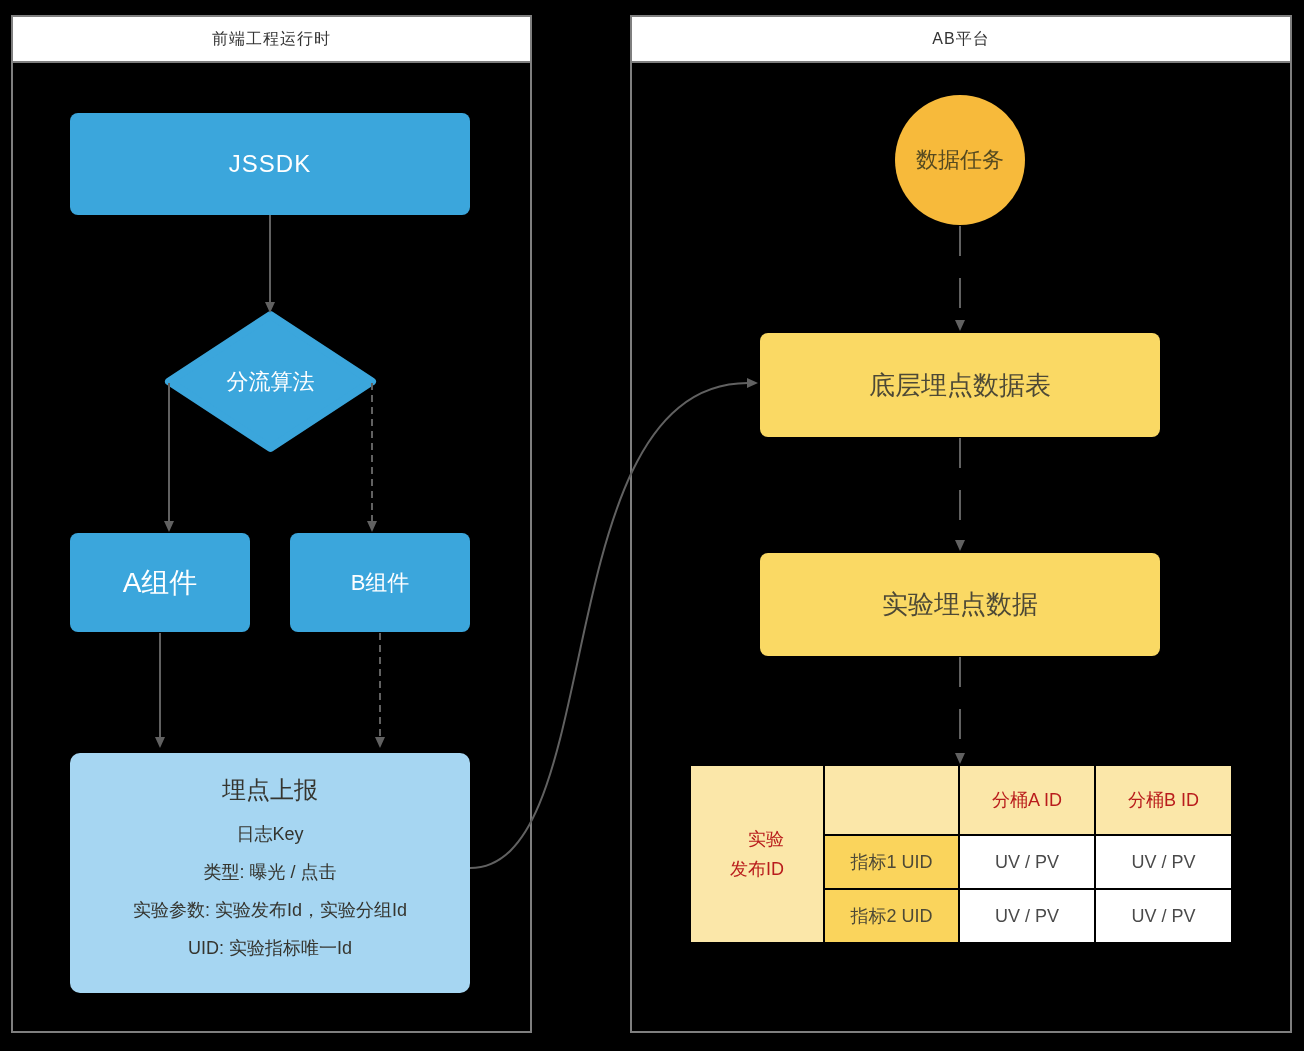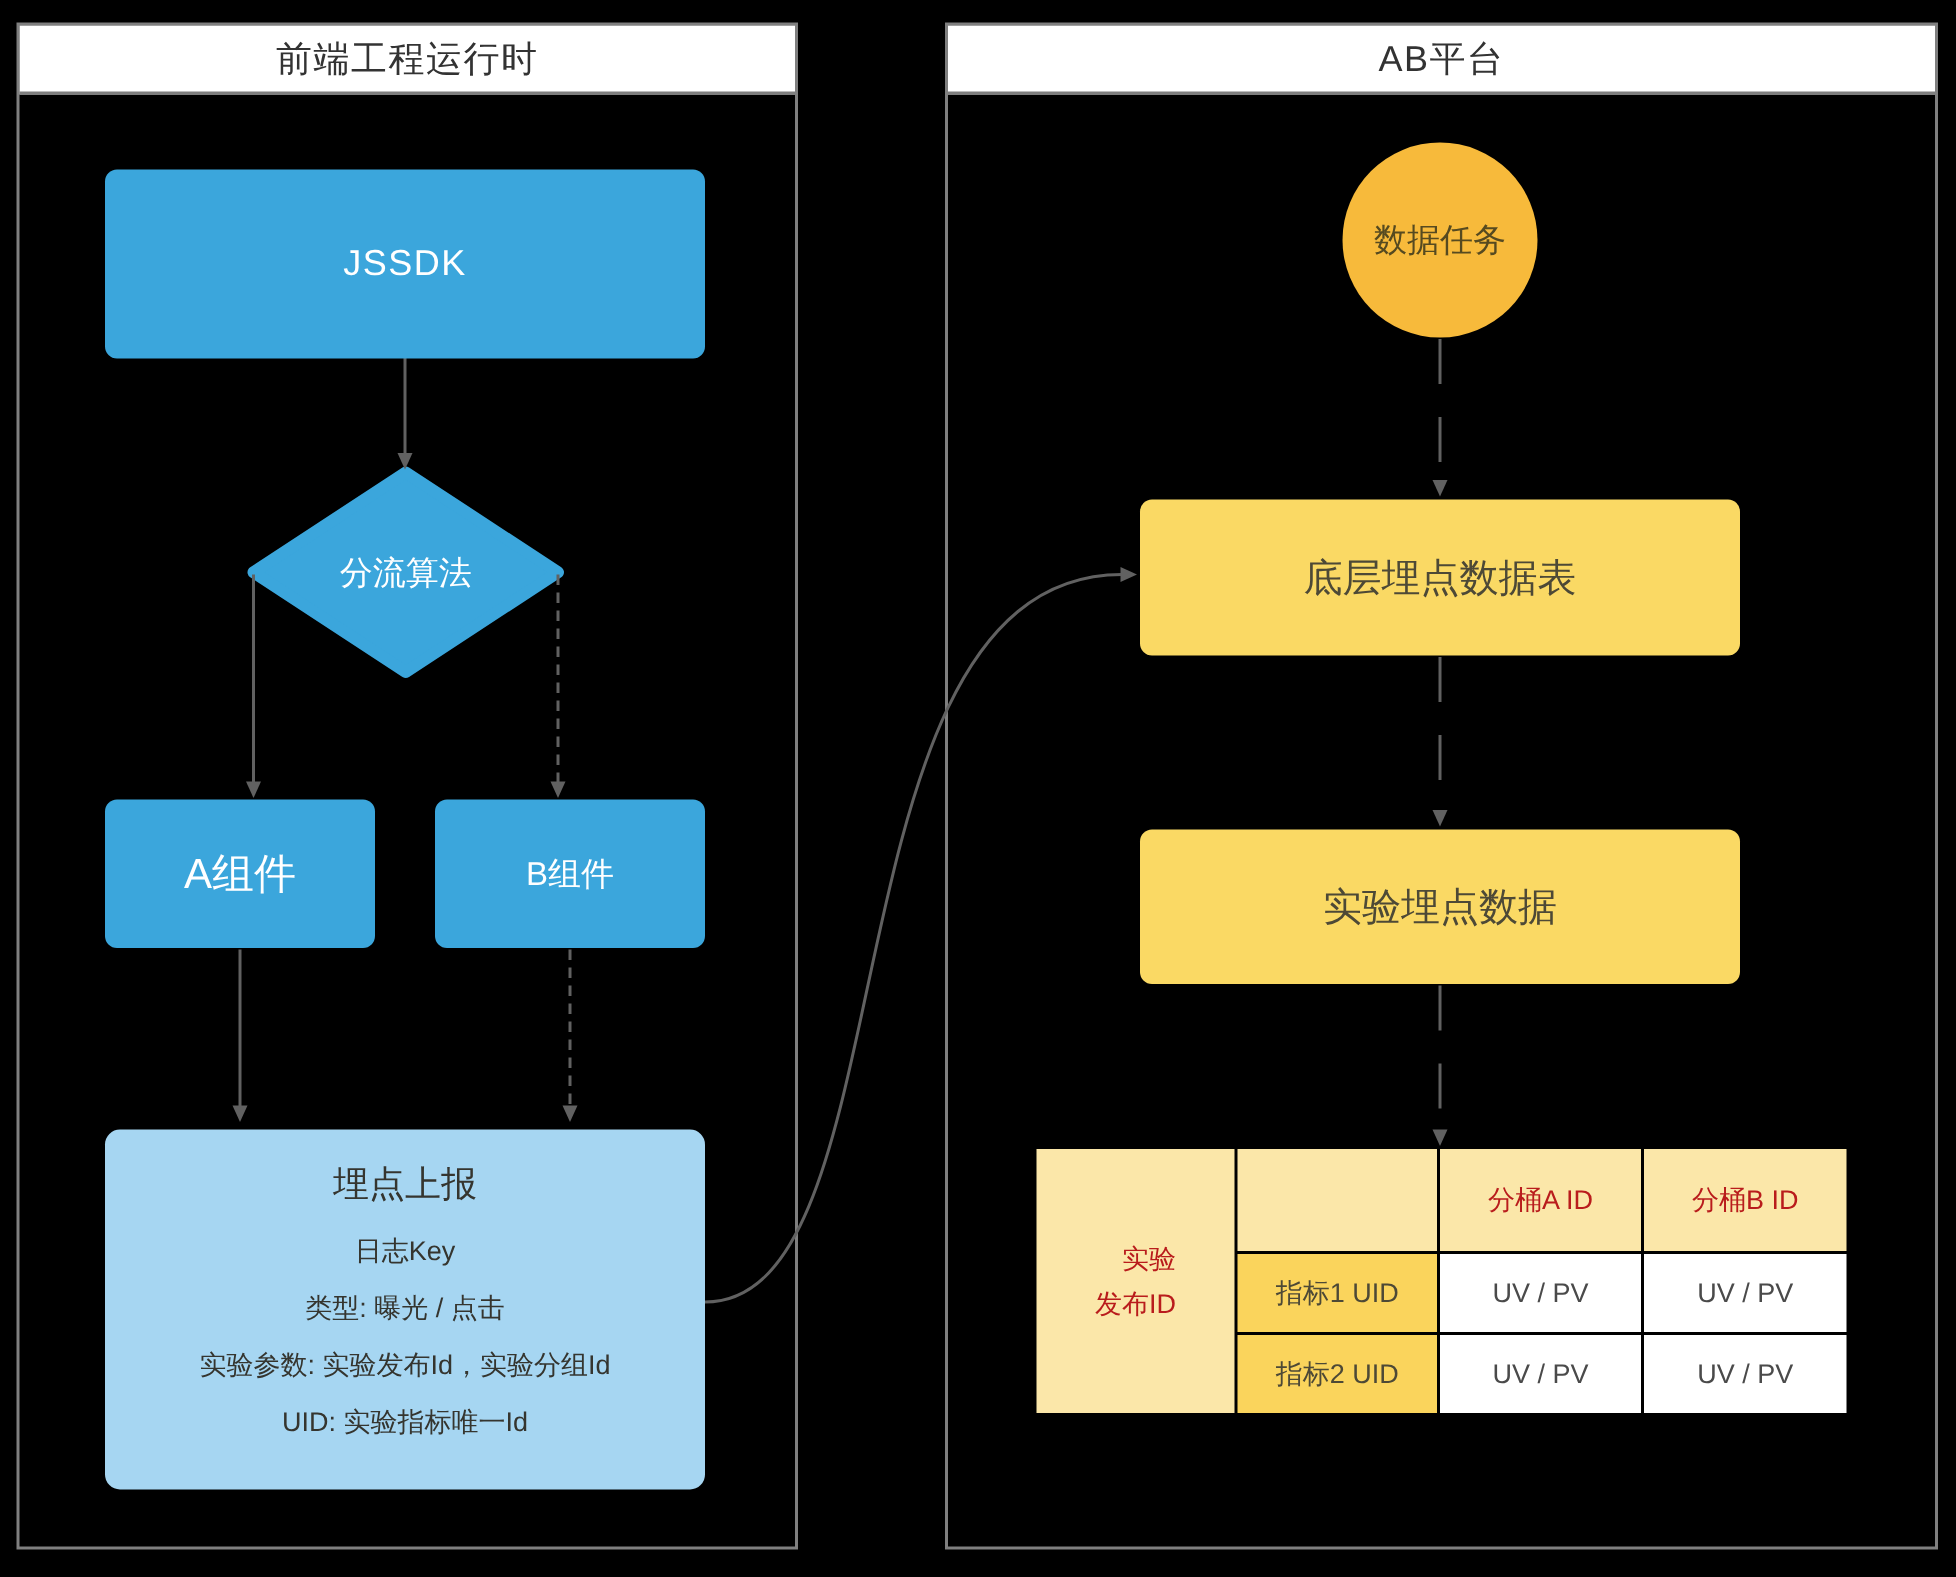--- a/index.html
+++ b/index.html
@@ -5,32 +5,32 @@
   html,body { margin:0; padding:0; background:#000; }
   body { width:1304px; height:1051px; font-family:"Liberation Sans", sans-serif; }
   .stage { position:relative; width:1304px; height:1051px; background:#000; overflow:hidden; }
 
   
   .panel { position:absolute; border:2px solid #7f7f7f; box-sizing:border-box; background:transparent; }
   .panel-left  { left:11px;  top:15px; width:521px; height:1018px; }
   .panel-right { left:630px; top:15px; width:662px; height:1018px; }
   .panel-header { height:44px; background:#ffffff; border-bottom:2px solid #7f7f7f;
                   display:flex; align-items:center; justify-content:center;
-                  font-size:24px; color:#333333; letter-spacing:1px; }
+                  font-size:16px; color:#333333; letter-spacing:1px; }
 
   
   svg.wires { position:absolute; left:0; top:0; width:1304px; height:1051px; z-index:1; pointer-events:none; }
 
   
   .node { position:absolute; z-index:2; display:flex; align-items:center; justify-content:center;
           box-sizing:border-box; text-align:center; }
   .blue   { background:#3ba6dc; color:#ffffff; border-radius:8px; }
   .yellow { background:#fad964; color:#4d4936; border-radius:8px; }
 
-  #jssdk   { left:70px;  top:113px; width:400px; height:126px; font-size:24px; letter-spacing:1px; }
+  #jssdk   { left:70px;  top:113px; width:400px; height:102px; font-size:24px; letter-spacing:1px; }
   #comp-a  { left:70px;  top:533px; width:180px; height:99px;  font-size:28px; }
   #comp-b  { left:290px; top:533px; width:180px; height:99px;  font-size:22px; }
   #diamond-label { left:169px; top:315px; width:203px; height:133px; color:#ffffff; font-size:22px; z-index:3; }
 
   #report { left:70px; top:753px; width:400px; height:240px; background:#a6d6f2; border-radius:10px;
             color:#35352f; display:block; padding:20px 24px; }
   #report .rpt-title { font-size:24px; line-height:34px; margin-bottom:8px; }
   #report .rpt-line  { font-size:18px; line-height:38px; }
 
   #circle { left:895px; top:95px; width:130px; height:130px; border-radius:50%;

